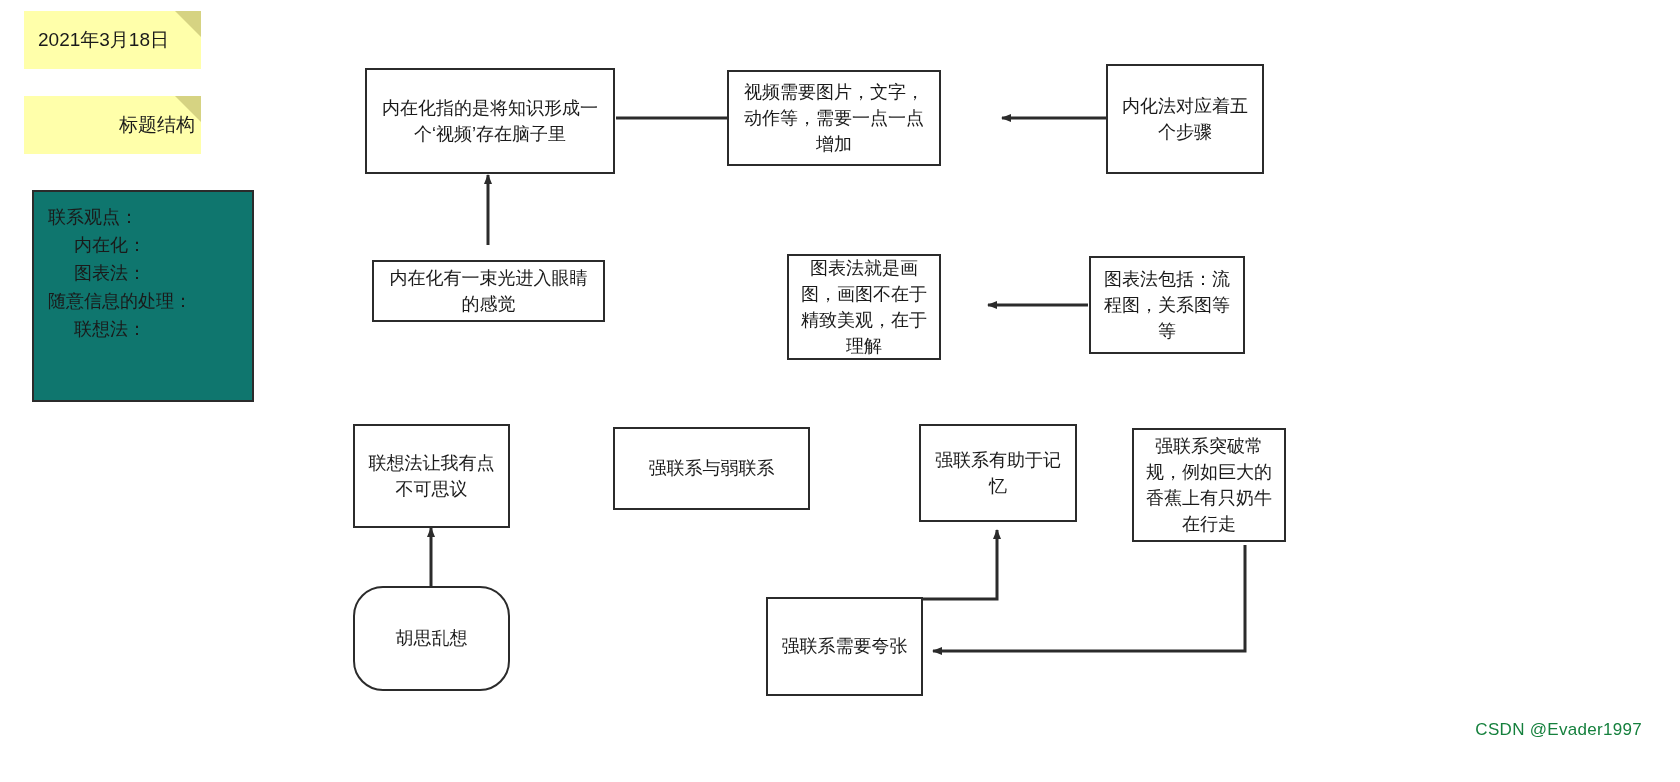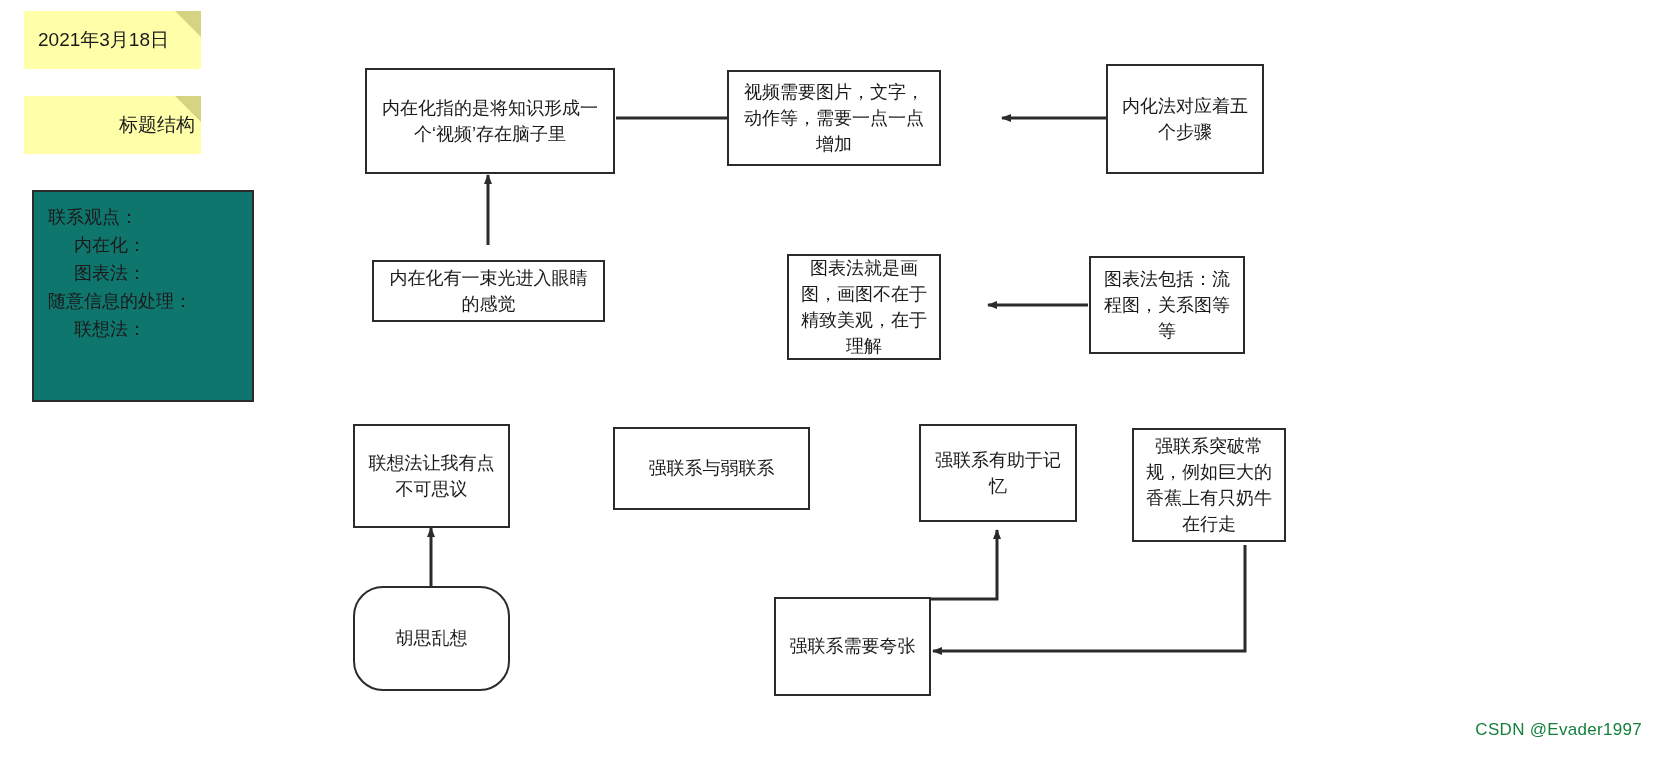--- a/index.html
+++ b/index.html
@@ -184,17 +184,17 @@
   <div class="node" style="left:353px;  top:424px; width:157px; height:104px;">联想法让我有点不可思议</div>
 
   <div class="node" style="left:613px;  top:427px; width:197px; height:83px;">强联系与弱联系</div>
 
   <div class="node" style="left:919px;  top:424px; width:158px; height:98px;">强联系有助于记忆</div>
 
   <div class="node" style="left:1104px; top:428px; width:154px; height:114px;margin-left:28px;">强联系突破常规，例如巨大的香蕉上有只奶牛在行走</div>
 
   <div class="node" style="left:353px;  top:586px; width:157px; height:105px;border-radius:30px;">胡思乱想</div>
 
-  <div class="node" style="left:766px;  top:597px; width:157px; height:99px;margin-left:8px;">强联系需要夸张</div>
+  <div class="node" style="left:766px;  top:597px; width:157px; height:99px;">强联系需要夸张</div>
 
   <div id="watermark">CSDN @Evader1997</div>
 
 </div>
 
 </body></html>

